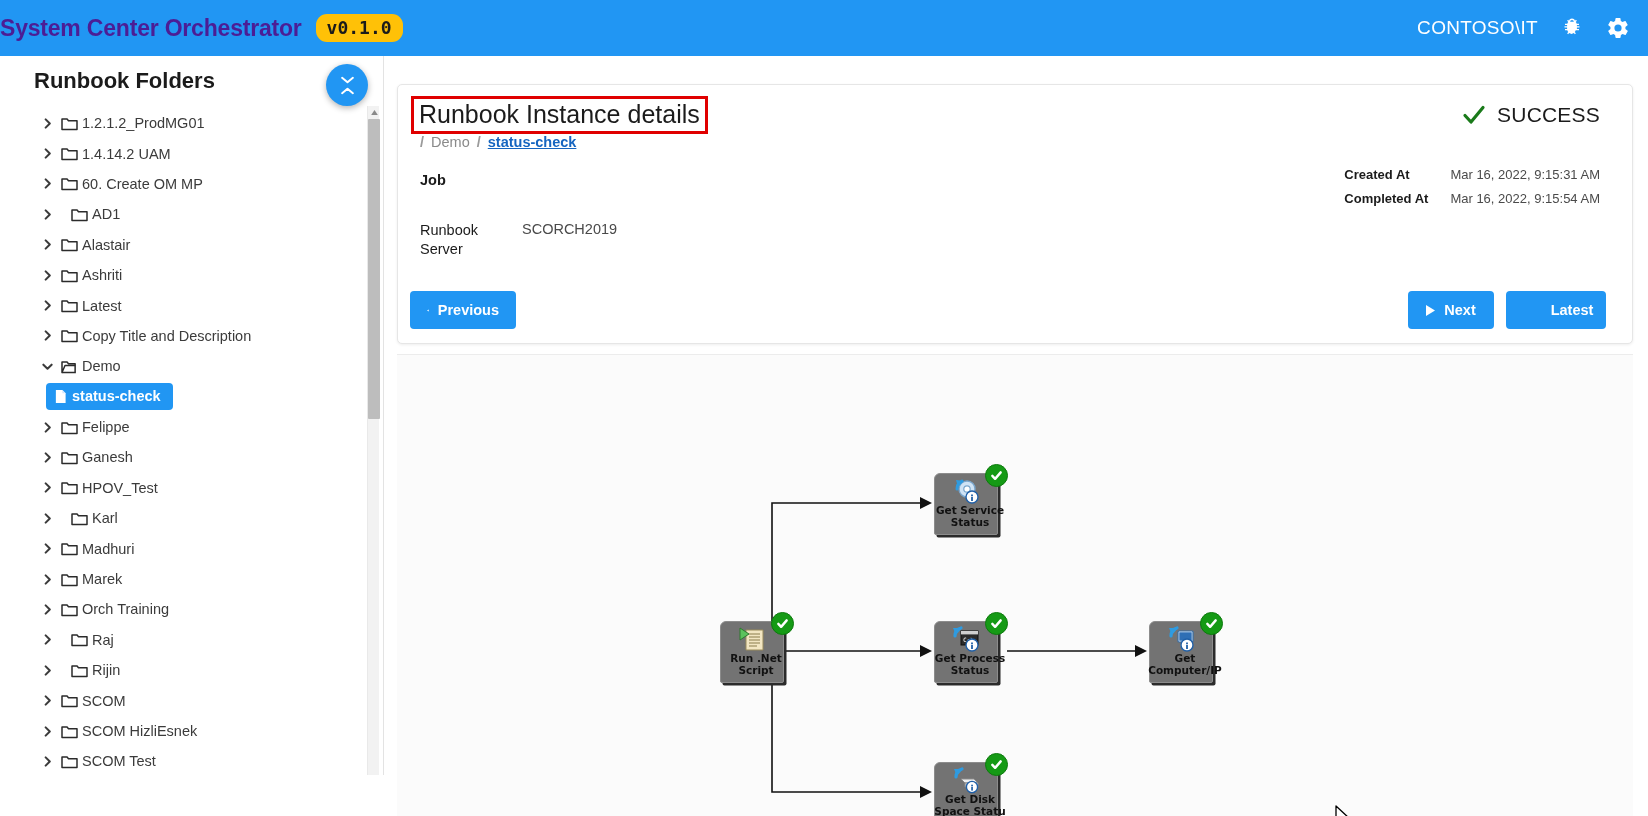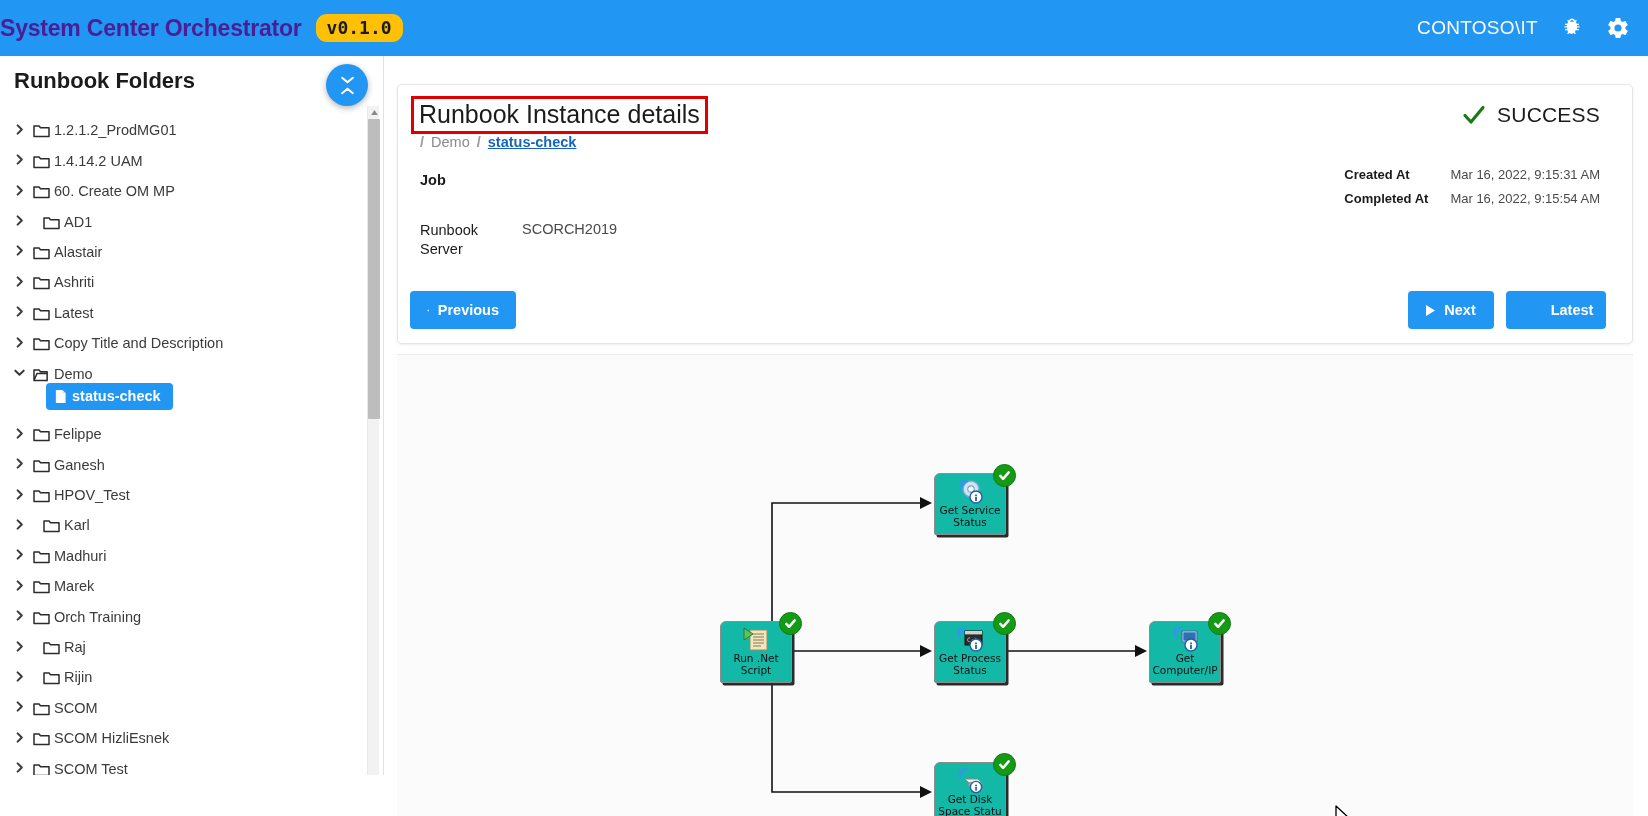--- a/index.html
+++ b/index.html
@@ -38,20 +38,21 @@
   #user-label { color: #ffffff; font-size: 19px; letter-spacing: .3px; }
   .topicon { width: 24px; height: 24px; fill: #ffffff; display: block; }
 
   
   #sidebar {
     position: absolute; top: 56px; left: 0;
     width: 384px; height: 719px;
     background: #ffffff;
     border-right: 1px solid #e3e3e3;
     overflow: hidden;
+    padding-left: 20px;
   }
   #sidebar-title {
     font-size: 22px; font-weight: bold; color: #1b1b1b;
     padding: 12px 0 10px 14px;
   }
   #collapse-btn {
     position: absolute; top: 8px; left: 326px;
     width: 42px; height: 42px; border-radius: 50%;
     background: #2196f3; border: none; cursor: pointer;
     box-shadow: 0 2px 6px rgba(0,0,0,.3);
@@ -60,23 +61,24 @@
     z-index: 5;
   }
   #collapse-btn svg { width: 15px; height: 9px; fill: #ffffff; display: block; }
 
   #tree {
     position: absolute; top: 52px; left: 0;
     width: 370px; height: 706px;
     overflow: hidden;
   }
   .tree-row {
-    display: flex; align-items: flex-end;
+    display: flex; align-items: center;
     height: 30.4px; padding-left: 10px;
     cursor: pointer;
+    margin-left: 28px;
   }
   .chev {
     width: 18px; height: 18px; flex: none;
     display: flex; align-items: center; justify-content: center;
   }
   .chev svg { width: 11px; height: 11px; stroke: #3b3b3b; stroke-width: 2.2; fill: none; }
   .folder-ico { width: 26px; flex: none; display: flex; align-items: center; justify-content: center; }
   .folder-ico svg { width: 17px; height: 15px; display: block; }
   .tree-label {
     font-size: 14.5px; color: #3b3b3b;
@@ -192,25 +194,26 @@
   
   #diagram {
     position: absolute; top: 276px; left: 12px;
     width: 1236px; height: 484px;
     background: #fbfbfb;
     border-top: 1px solid #ececec;
   }
   #diagram svg { display: block; }
   .node-box {
     position: absolute;
-    width: 72px; height: 62px;
-    background: #14b8a6;
+    width: 64px; height: 62px;
+    background: #737373;
     border: 1.5px solid #8c8c8c;
     border-radius: 6px 6px 2px 2px;
     box-shadow: 2.5px 2.5px 0 #2b2b2b;
+    font-weight: bold;
   }
   .node-ico { position: absolute; top: 3px; left: 50%; transform: translateX(-50%); width: 30px; height: 28px; }
   .node-ico svg { width: 30px; height: 28px; display: block; }
   .node-label {
     position: absolute; top: 30px; left: -4px; width: 78px;
     text-align: center;
     font-family: "DejaVu Sans", sans-serif;
     font-size: 10.5px; color: #111111; line-height: 1.16;
     overflow: hidden; max-height: 26px;
   }

